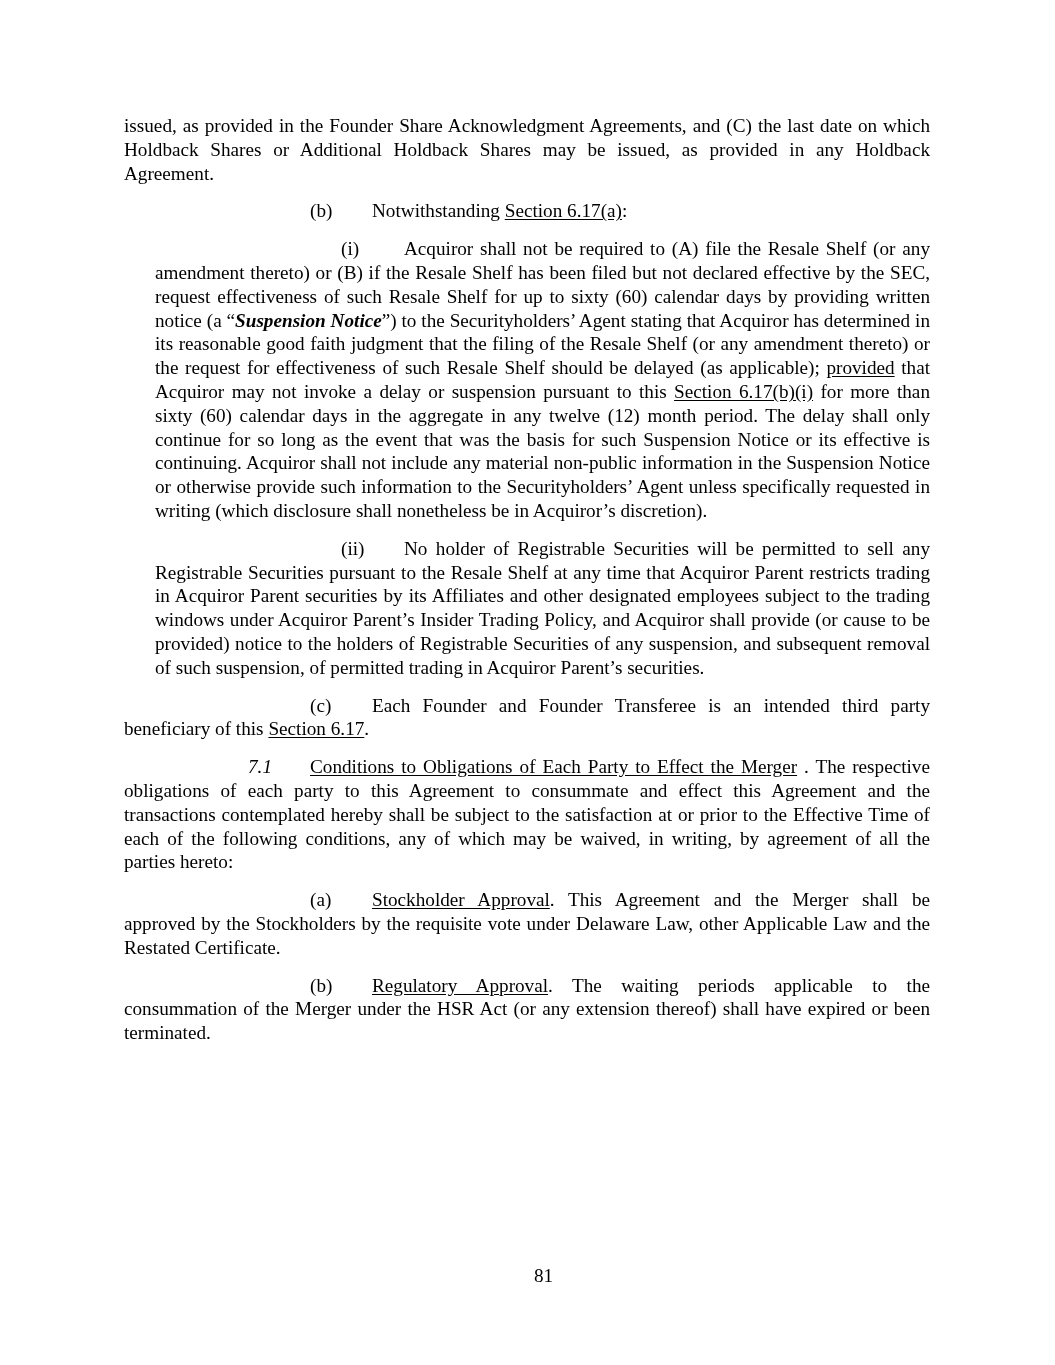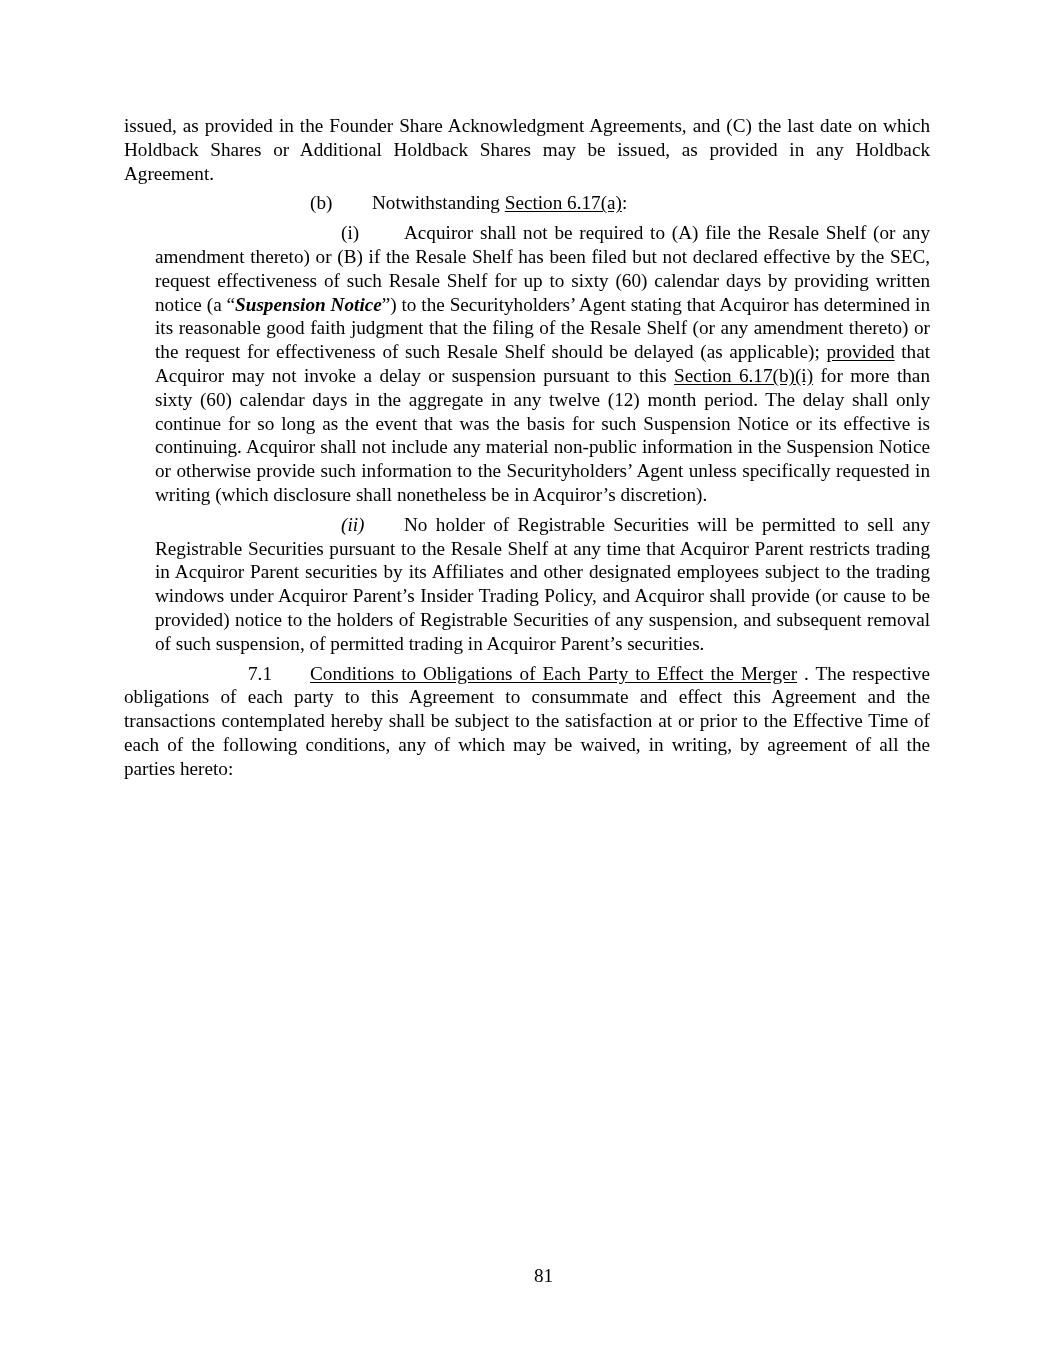--- a/index.html
+++ b/index.html
@@ -20,32 +20,32 @@
   .page {
     position: absolute;
     left: 124px;
     top: 114px;
     width: 806px;
   }
   p {
     margin: 0;
     text-align: justify;
   }
-  .gap { margin-top: 6px; }
+  .gap { margin-top: 14px; }
   .sub {
     margin-left: 31px;
     width: 775px;
   }
   u, .u { text-decoration: underline; text-underline-offset: 2px; }
   b { font-weight: bold; font-style: italic; }
   .num-b { display: inline-block; padding-left: 186px; width: 62px; }
   .num-i { display: inline-block; padding-left: 217px; width: 63px; }
-  .num-ii { display: inline-block; padding-left: 217px; width: 63px; font-style: italic; }
+  .num-ii { display: inline-block; padding-left: 217px; width: 63px; }
   .num-7 { display: inline-block; padding-left: 63px; width: 61px; }
-  .num-71 { display: inline-block; padding-left: 124px; width: 62px; }
+  .num-71 { display: inline-block; padding-left: 124px; width: 62px; font-style: italic; }
   .heading-only { text-align: left; }
   .page-number {
     position: absolute;
     top: 1264px;
     left: 16px;
     width: 1055px;
     text-align: center;
   }
 </style>
 </head>
@@ -54,21 +54,24 @@
 <div class="page">
 
   <p>issued, as provided in the Founder Share Acknowledgment Agreements, and (C) the last date on which Holdback Shares or Additional Holdback Shares may be issued, as provided in any Holdback Agreement.</p>
 
   <p class="gap heading-only"><span class="num-b">(b)</span><span>Notwithstanding </span><span class="u">Section 6.17(a)</span><span>:</span></p>
 
   <p class="gap sub"><span class="num-i" style="padding-left:186px;">(i)</span><span>Acquiror shall not be required to (A) file the Resale Shelf (or any amendment thereto) or (B) if the Resale Shelf has been filed but not declared effective by the SEC, request effectiveness of such Resale Shelf for up to sixty (60) calendar days by providing written notice (a “</span><b>Suspension Notice</b><span>”) to the Securityholders’ Agent stating that Acquiror has determined in its reasonable good faith judgment that the filing of the Resale Shelf (or any amendment thereto) or the request for effectiveness of such Resale Shelf should be delayed (as applicable); </span><span class="u">provided</span><span> that Acquiror may not invoke a delay or suspension pursuant to this </span><span class="u">Section 6.17(b)(i)</span><span> for more than sixty (60) calendar days in the aggregate in any twelve (12) month period.  The delay shall only continue for so long as the event that was the basis for such Suspension Notice or its effective is continuing.  Acquiror shall not include any material non-public information in the Suspension Notice or otherwise provide such information to the Securityholders’ Agent unless specifically requested in writing (which disclosure shall nonetheless be in Acquiror’s discretion).</span></p>
 
   <p class="gap sub"><span class="num-ii" style="padding-left:186px;">(ii)</span><span>No holder of Registrable Securities will be permitted to sell any Registrable Securities pursuant to the Resale Shelf at any time that Acquiror Parent restricts trading in Acquiror Parent securities by its Affiliates and other designated employees subject to the trading windows under Acquiror Parent’s Insider Trading Policy, and Acquiror shall provide (or cause to be provided) notice to the holders of Registrable Securities of any suspension, and subsequent removal of such suspension, of permitted trading in Acquiror Parent’s securities.</span></p>
 
+  <p class="gap"><span class="num-b">(c)</span><span>Each Founder and Founder Transferee is an intended third party beneficiary of this </span><span class="u">Section 6.17</span><span>.</span></p>
 
 
   <p class="gap"><span class="num-71">7.1</span><span class="u">Conditions to Obligations of Each Party to Effect the Merger</span><span> .  The respective obligations of each party to this Agreement to consummate and effect this Agreement and the transactions contemplated hereby shall be subject to the satisfaction at or prior to the Effective Time of each of the following conditions, any of which may be waived, in writing, by agreement of all the parties hereto:</span></p>
 
+  <p class="gap"><span class="num-b">(a)</span><span class="u">Stockholder Approval</span><span>.  This Agreement and the Merger shall be approved by the Stockholders by the requisite vote under Delaware Law, other Applicable Law and the Restated Certificate.</span></p>
 
+  <p class="gap"><span class="num-b">(b)</span><span class="u">Regulatory Approval</span><span>.  The waiting periods applicable to the consummation of the Merger under the HSR Act (or any extension thereof) shall have expired or been terminated.</span></p>
 
 </div>
 
 <div class="page-number">81</div>
 
 </body></html>

